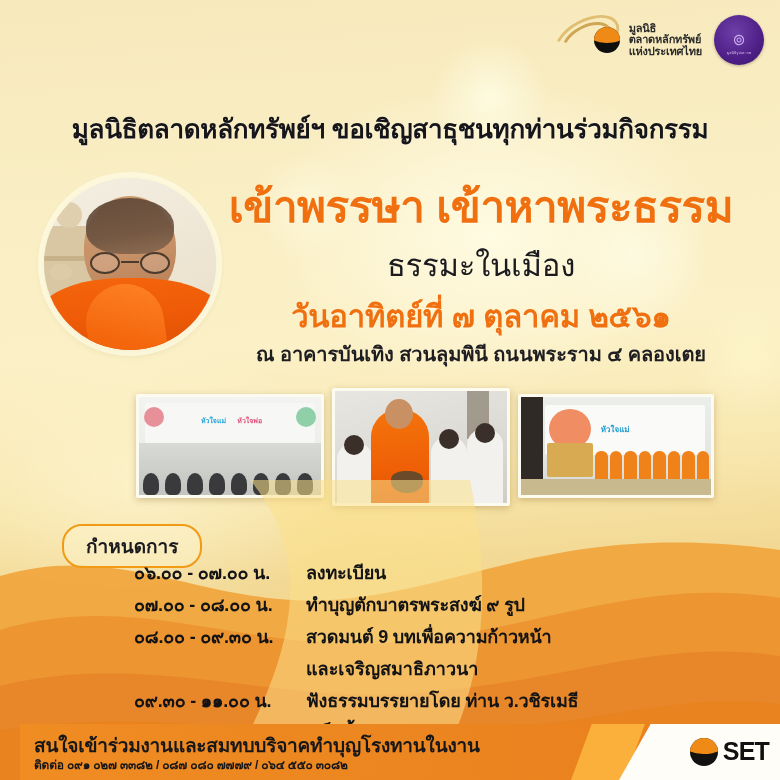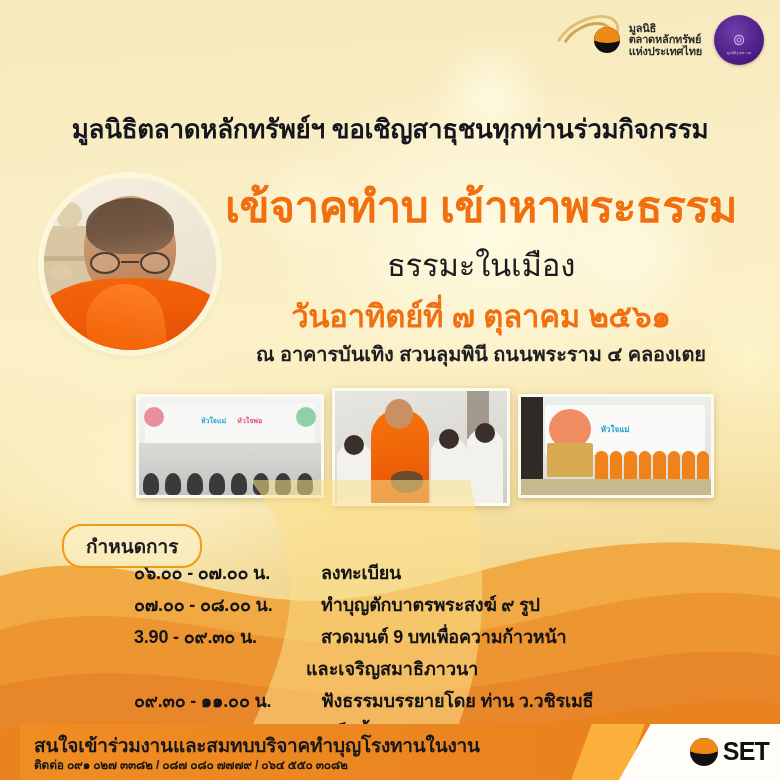--- a/index.html
+++ b/index.html
@@ -167,21 +167,21 @@
   .waves { position:absolute; left:0; bottom:0; width:780px; height:300px; }
   .waves svg { display:block; width:780px; height:300px; }
 
   
   .sched-badge {
     position:absolute; left:62px; top:524px;
     padding:5px 22px; border:2px solid #f09a16; border-radius:20px;
     font-size:19px; font-weight:bold; color:#1b1b1f; background:rgba(255,250,215,.35);
   }
   .sched-list { position:absolute; left:134px; top:558px; width:600px; }
-  .sched-row { display:flex; align-items:center; margin-bottom:3px;gap:15px; }
+  .sched-row { display:flex; align-items:center; margin-bottom:3px; }
   .sched-time { width:172px; flex:none; font-size:18px; font-weight:bold; color:#131316; letter-spacing:-.2px; }
   .sched-act  { font-size:18px; font-weight:bold; color:#131316; letter-spacing:-.2px; }
   .sched-cont { margin-left:172px; font-size:18px; font-weight:bold; color:#131316; margin-bottom:3px; }
 
   
   .footer { position:absolute; left:0; bottom:0; width:775px; height:56px;margin-left:20px; }
   .footer-bg { position:absolute; inset:0; background:linear-gradient(90deg,#ef8c22 0%, #ec8620 48%, #e87f1d 100%); }
   .footer-white {
     position:absolute; right:0; bottom:0; width:176px; height:56px; background:#fffdf8;
     clip-path:polygon(18% 0,100% 0,100% 100%,0% 100%);
@@ -238,21 +238,21 @@
     <div class="neck"></div>
     <div class="glasses">
       <div class="lens l"></div>
         <div class="bridge"></div>
         <div class="lens r"></div>
     </div>
     <div class="mouth"></div>
     <div class="robe"></div>
   </div>
 
-  <div class="title-main">เข้จาคทำบ เข้าหาพระธรรม</div>
+  <div class="title-main">เข้าพรรษา เข้าหาพระธรรม</div>
   <div class="title-sub">ธรรมะในเมือง</div>
   <div class="date-line">วันอาทิตย์ที่ ๗ ตุลาคม ๒๕๖๑</div>
   <div class="venue-line">ณ อาคารบันเทิง  สวนลุมพินี  ถนนพระราม ๔  คลองเตย</div>
 
   <div class="photos">
     <div class="photo p1">
       <div class="ph-in">
         <div class="sky"></div>
         <div class="banner"></div>
         <div class="circ c1"></div>
@@ -335,21 +335,21 @@
   <div class="sched-list">
     <div class="sched-row">
       <div class="sched-time">๐๖.๐๐ - ๐๗.๐๐ น.</div>
       <div class="sched-act">ลงทะเบียน</div>
     </div>
     <div class="sched-row">
       <div class="sched-time">๐๗.๐๐ - ๐๘.๐๐ น.</div>
       <div class="sched-act">ทำบุญตักบาตรพระสงฆ์ ๙ รูป</div>
     </div>
     <div class="sched-row">
-      <div class="sched-time">3.90 - ๐๙.๓๐ น.</div>
+      <div class="sched-time">๐๘.๐๐ - ๐๙.๓๐ น.</div>
       <div class="sched-act">สวดมนต์ 9 บทเพื่อความก้าวหน้า</div>
     </div>
     <div class="sched-cont">และเจริญสมาธิภาวนา</div>
     <div class="sched-row">
       <div class="sched-time">๐๙.๓๐ - ๑๑.๐๐ น.</div>
       <div class="sched-act">ฟังธรรมบรรยายโดย ท่าน ว.วชิรเมธี</div>
     </div>
     <div class="sched-row">
       <div class="sched-time">๑๑.๐๐ น.</div>
       <div class="sched-act">เสร็จสิ้นกิจกรรม</div>

